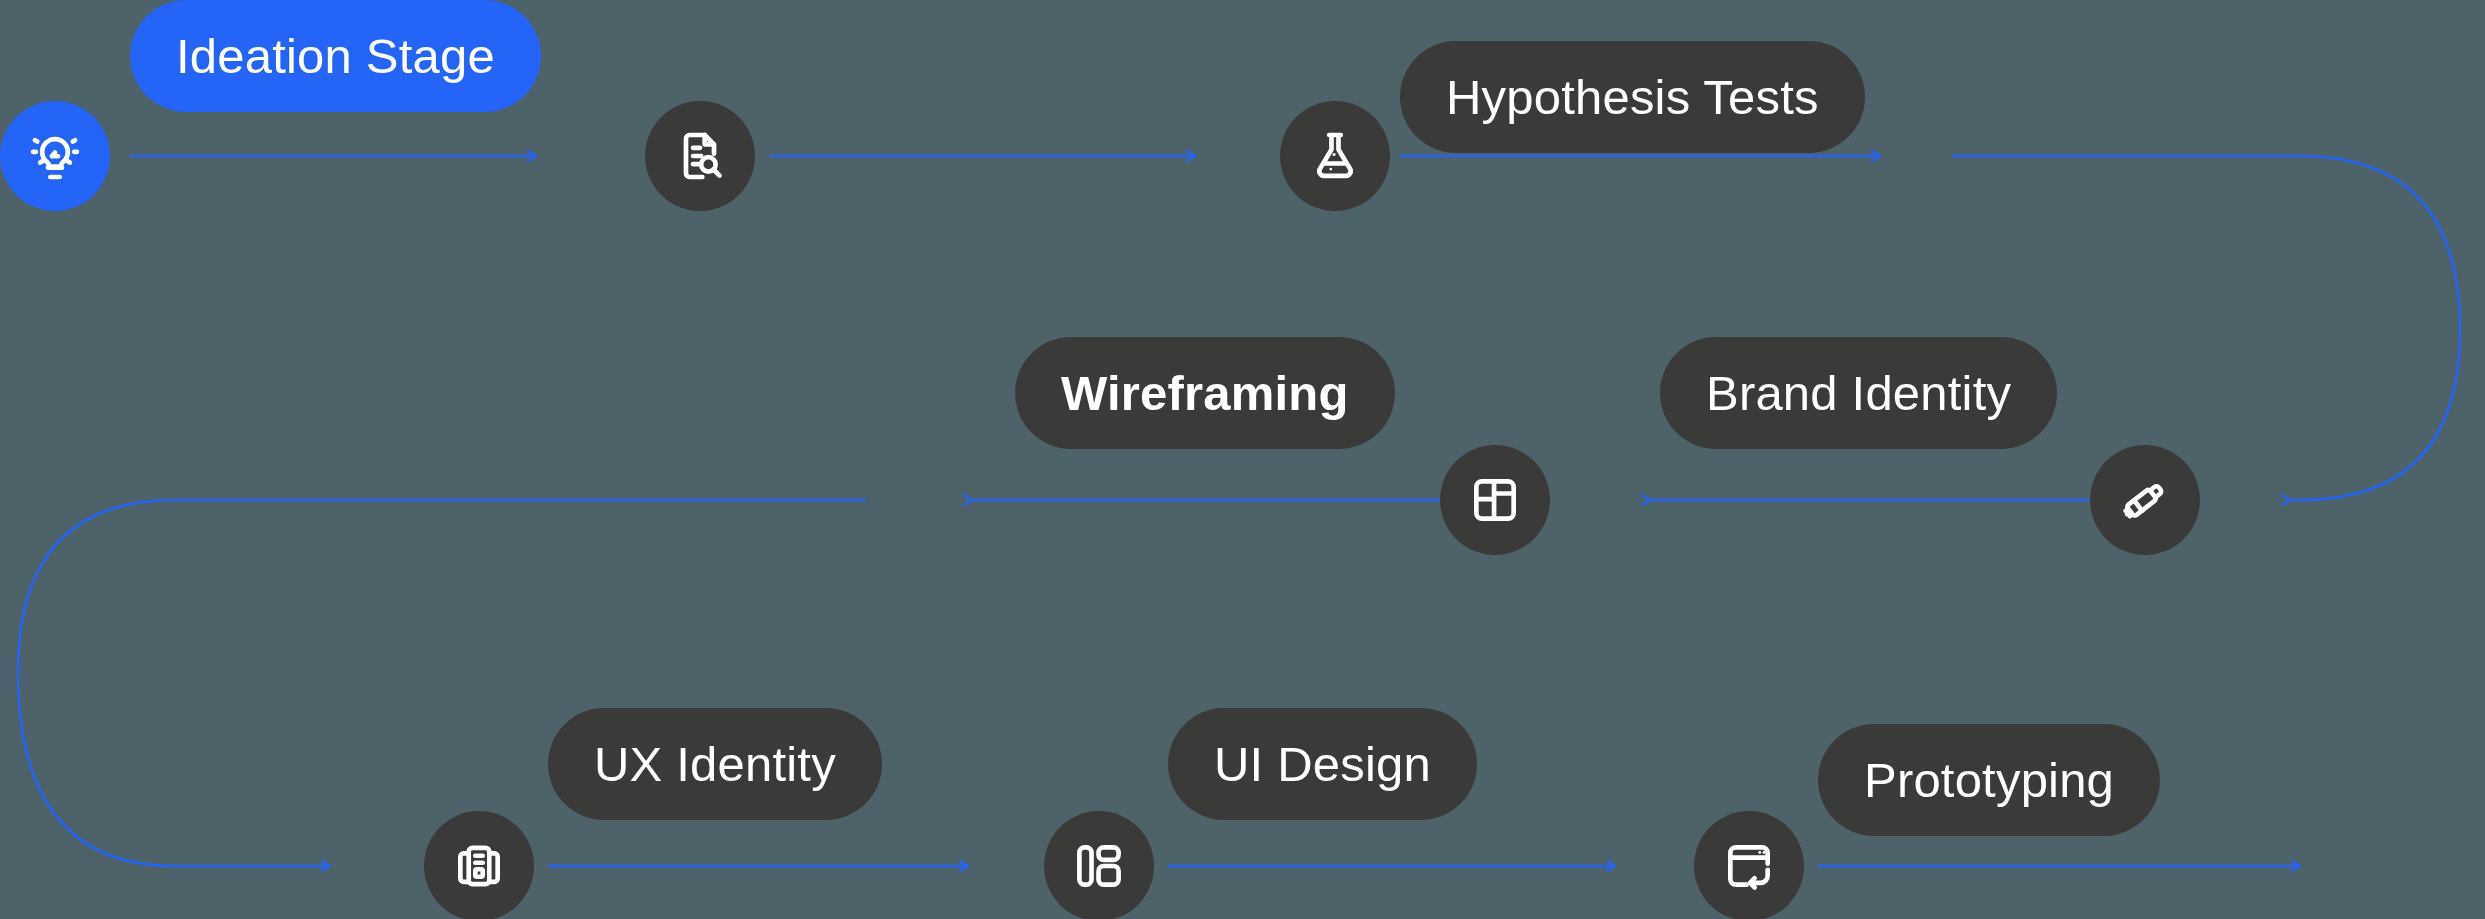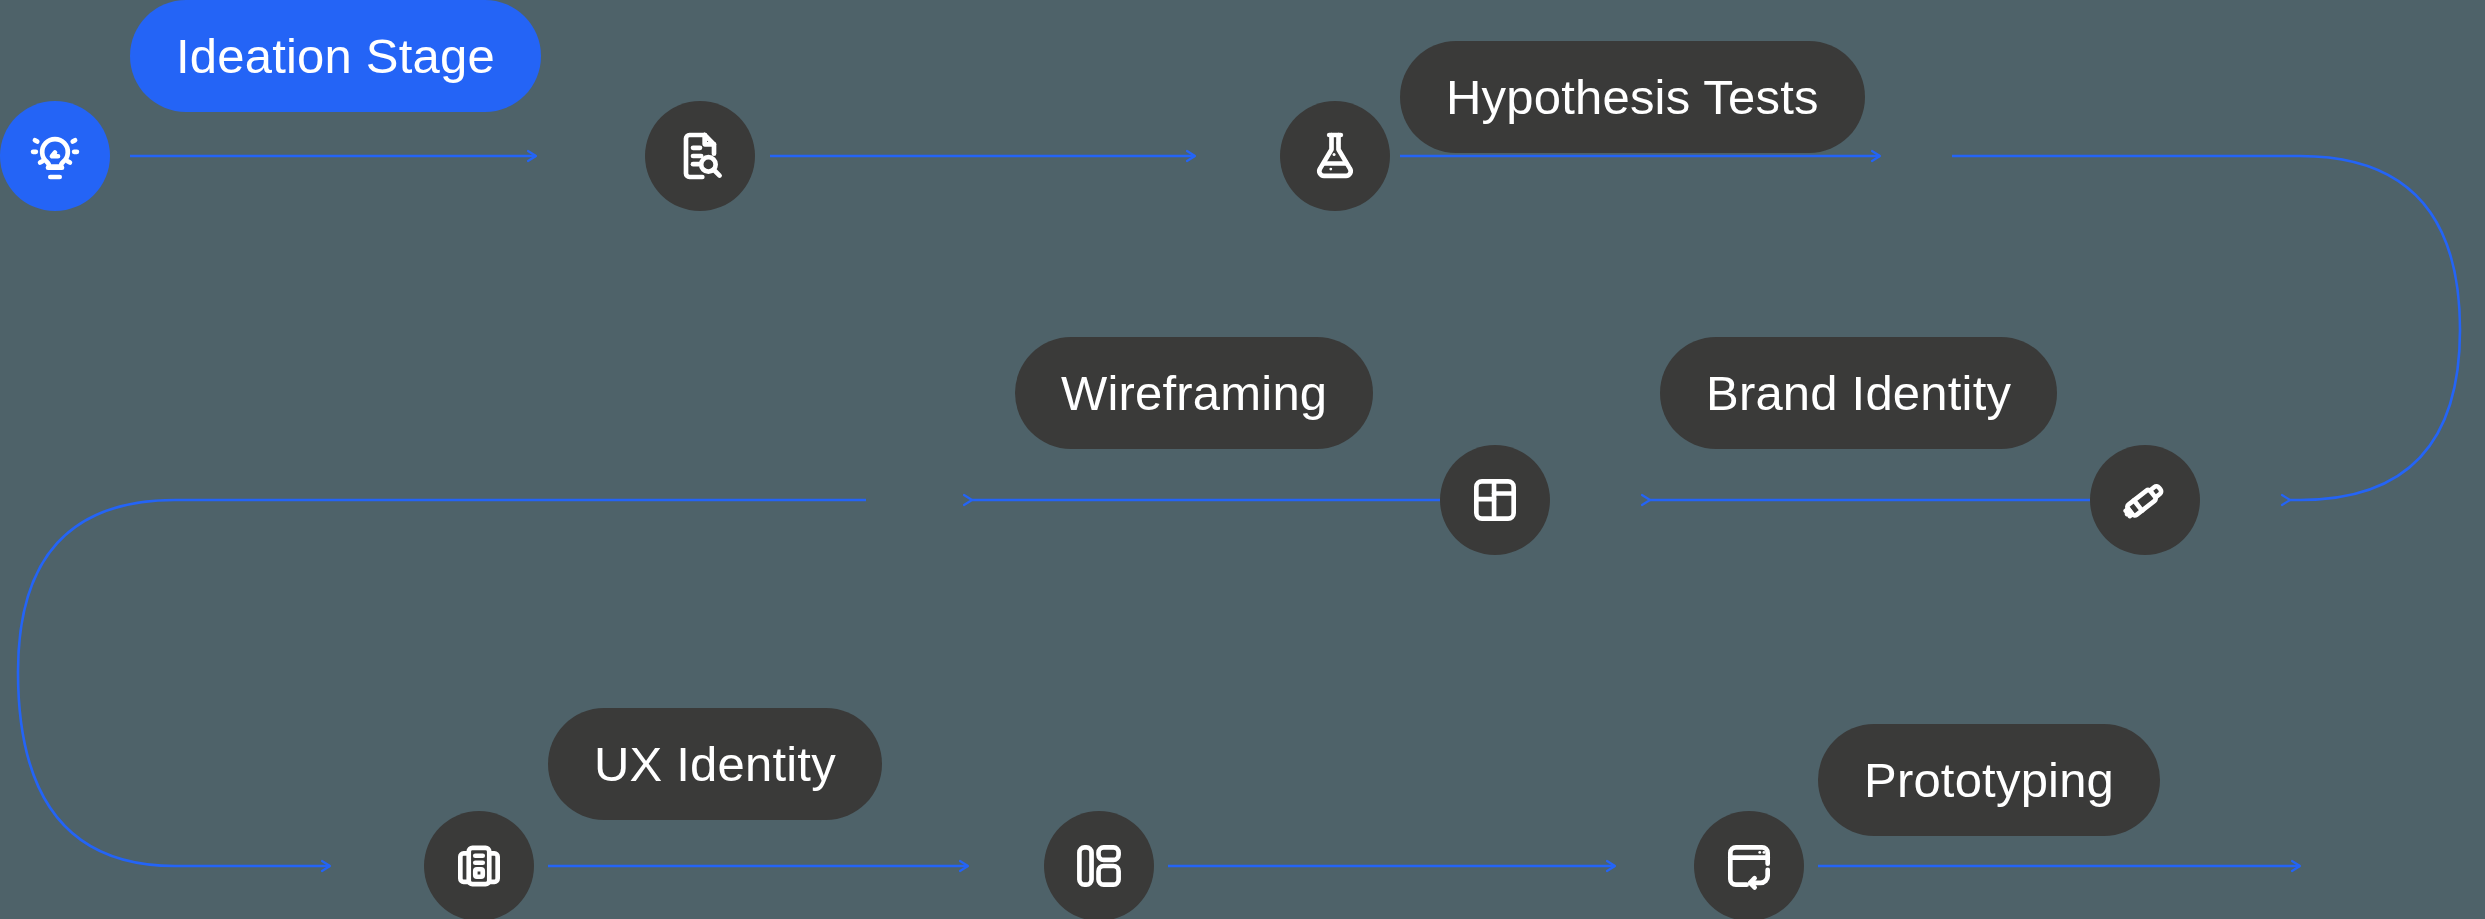--- a/index.html
+++ b/index.html
@@ -130,21 +130,21 @@
           <path d="M16.2 10.1h2.4a1.4 1.4 0 0 1 1.4 1.4v1a1.4 1.4 0 0 1-1.4 1.4h-2.4"></path>
           <path d="M4 10.6H2.6"></path>
             <path d="M4 12H2.2"></path>
             <path d="M4 13.4H2.6"></path>
           <path d="M8.2 9.2v5.6"></path>
         </g>
       </svg>
     </span>
   </div>
 
-  <div class="pill" style="left:1015px;top:337px;">Wireframing</div>
+  <div class="pill" style="left:1015px;top:337px;font-weight:bold;">Wireframing</div>
   <div class="node" style="left:1440px;top:445px;">
     <span>
       <svg viewBox="0 0 24 24">
         <rect x="4" y="4" width="16" height="16" rx="2.4"></rect>
         <path d="M11.6 4v16"></path>
         <path d="M4 11.6h7.6"></path>
         <path d="M11.6 9.2h8.4"></path>
       </svg>
     </span>
   </div>
@@ -156,20 +156,21 @@
         <rect x="7.6" y="4.2" width="8.8" height="15.6" rx="1.6"></rect>
         <path d="M7.6 6.6H5.4A1.4 1.4 0 0 0 4 8v9.4a1.4 1.4 0 0 0 1.4 1.4h2.2"></path>
         <path d="M16.4 6.6h2.2A1.4 1.4 0 0 1 20 8v9.4a1.4 1.4 0 0 1-1.4 1.4h-2.2"></path>
         <path d="M10.4 7.6h3.2"></path>
           <path d="M10.4 10.6h3.2"></path>
         <rect x="10.4" y="13.4" width="3.2" height="3.2" rx=".7"></rect>
       </svg>
     </span>
   </div>
 
+  <div class="pill" style="left:1168px;top:708px;">UI Design</div>
   <div class="node" style="left:1044px;top:811px;">
     <span>
       <svg viewBox="0 0 24 24">
         <rect x="3.6" y="4" width="5.2" height="16" rx="2.2"></rect>
         <rect x="11.8" y="4" width="8.6" height="5.4" rx="2.2"></rect>
         <rect x="11.8" y="12" width="8.6" height="8" rx="2.2"></rect>
       </svg>
     </span>
   </div>
 

